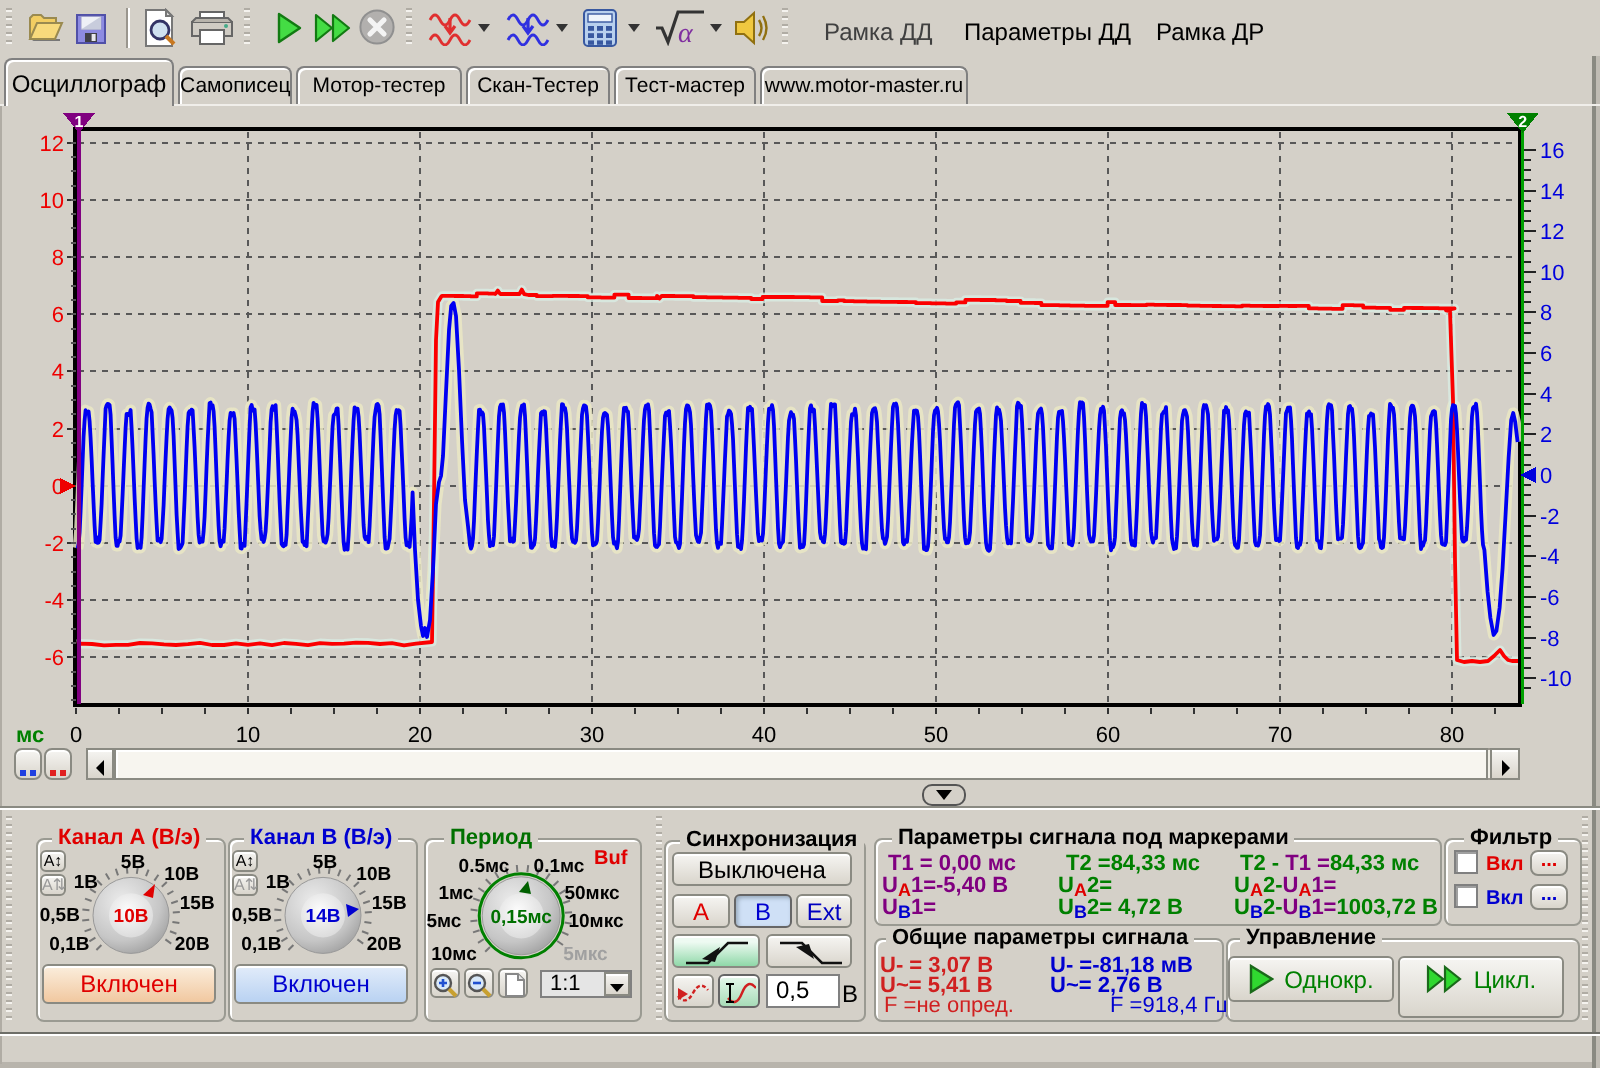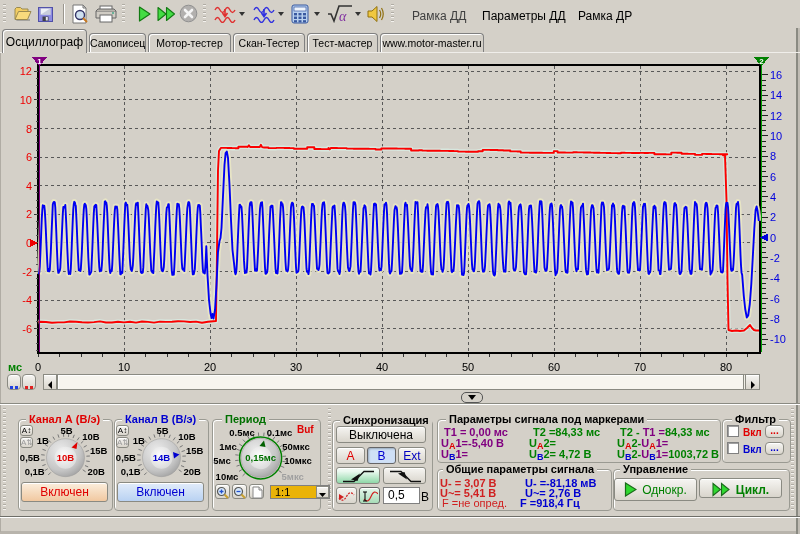--- a/index.html
+++ b/index.html
@@ -487,21 +487,21 @@
     </svg></div>
 <div class="btn" style="left:232px;top:484px;width:15px;height:15px;border-radius:3px"><svg width="13" height="13" viewBox="0 0 13 13" style="margin-top:0.5px">
 <circle cx="5.5" cy="5.5" r="4" fill="#d8e8f8" stroke="#555" stroke-width="1.2"></circle>
       <path d="M3.5 5.5 h4" stroke="#2050d0" stroke-width="1.3"></path>
 <line x1="8.5" y1="8.5" x2="12" y2="12" stroke="#c8a030" stroke-width="2"></line>
     </svg></div>
 <div class="btn" style="left:249px;top:484px;width:15px;height:15px;border-radius:3px"><svg width="12" height="13" viewBox="0 0 12 13" style="margin-top:0.5px">
 <path d="M2 1 L8 1 L11 4 L11 12 L2 12 Z" fill="#fff" stroke="#888"></path>
       <path d="M8 1 L8 4 L11 4" fill="#e8e8e8" stroke="#888"></path>
     </svg></div>
-<div class="abs" style="left:270px;top:485px;width:60px;height:14px;background:#eab308;border:1px solid #808080;box-sizing:border-box;font-size:11px;padding-left:4px;line-height:13px">1:1<div class="btn" style="right:0;top:0;width:13px;height:12px;border-radius:0"><svg width="7" height="4" viewBox="0 0 7 4" style="margin-top:4px">
+<div class="abs" style="left:270px;top:485px;width:46px;height:14px;background:#e5e5e5;border:1px solid #808080;box-sizing:border-box;font-size:11px;padding-left:4px;line-height:13px">1:1<div class="btn" style="right:0;top:0;width:13px;height:12px;border-radius:0"><svg width="7" height="4" viewBox="0 0 7 4" style="margin-top:4px">
         <path d="M0 0 L7 0 L3.5 4 Z" fill="#000"></path>
       </svg></div></div>
 <div class="grp" style="left:332px;top:420px;width:99px;height:89px"></div>
 <div class="gtitle" style="left:340px;top:414px;color:#000">Синхронизация</div>
 <div class="btn" style="left:336px;top:426px;width:90px;height:17px;font-size:12px;line-height:16px">Выключена</div>
 <div class="btn" style="left:336px;top:447px;width:29px;height:17px;color:#e00000;font-size:12px;line-height:16px">А</div>
 <div class="abs btn" style="left:367px;top:447px;width:29px;height:17px;background:#cfe0f6;border:1px solid #666;box-shadow:inset 1px 1px 2px #9ab;color:#0000d0;font-size:12px;line-height:16px;text-align:center">В</div>
 <div class="btn" style="left:398px;top:447px;width:28px;height:17px;color:#0000c0;font-size:12px;line-height:16px">Ext</div>
 <div class="btn" style="left:336px;top:467px;width:44px;height:17px;background:linear-gradient(#eefaf2 20%,#8fd8a8)">
 <svg width="36" height="13" viewBox="0 0 36 13" style="margin-top:1.5px">
@@ -544,23 +544,23 @@
 <div class="ck" style="left:727px;top:442px"></div>
 <div style="position:absolute;font-size:11px;font-weight:bold;white-space:nowrap;left:743px;top:444px;color:#0000d0;font-size:10px">Вкл</div>
 <div class="btn" style="left:765px;top:442px;width:19px;height:13px;border-radius:4px;color:#0000d0;font-weight:bold;font-size:10px;line-height:9px">...</div>
 <div class="grp" style="left:437px;top:469px;width:173px;height:40px"></div>
 <div class="gtitle" style="left:443px;top:463px;color:#000">Общие параметры сигнала</div>
 <div style="position:absolute;font-size:11px;font-weight:bold;white-space:nowrap;left:440px;top:477px;color:#d02020">U- = 3,07 В</div>
 <div style="position:absolute;font-size:11px;font-weight:bold;white-space:nowrap;left:440px;top:487px;color:#d02020">U~= 5,41 В</div>
 <div style="position:absolute;font-size:11px;font-weight:normal;white-space:nowrap;left:442px;top:497px;color:#d02020">F =не опред.</div>
 <div style="position:absolute;font-size:11px;font-weight:bold;white-space:nowrap;left:525px;top:477px;color:#0000d0">U- =-81,18 мВ</div>
 <div style="position:absolute;font-size:11px;font-weight:bold;white-space:nowrap;left:525px;top:487px;color:#0000d0">U~= 2,76 В</div>
-<div style="position:absolute;font-size:11px;font-weight:bold;white-space:nowrap;left:520px;top:497px;color:#0000d0">F =918,4 Гц</div>
+<div style="position:absolute;font-size:11px;font-weight:normal;white-space:nowrap;left:555px;top:497px;color:#0000d0">F =918,4 Гц</div>
 <div class="grp" style="left:613px;top:469px;width:175px;height:40px"></div>
 <div class="gtitle" style="left:620px;top:463px;color:#000">Управление</div>
 <div class="btn" style="left:614px;top:478px;width:83px;height:23px;font-size:12px;font-weight:normal;line-height:22px;color:#008000">
 <svg width="13" height="15" viewBox="0 0 13 15" style="vertical-align:-3px;margin-right:5px">
       <path d="M1.5 1 L12 7.5 L1.5 14 Z" fill="#30d830" stroke="#1a6a1a" stroke-width="1.2"></path>
     </svg>Однокр.</div>
-<div class="btn" style="left:699px;top:478px;width:83px;height:20px;font-size:12px;font-weight:bold;line-height:22px;color:#008000">
+<div class="btn" style="left:699px;top:478px;width:83px;height:31px;font-size:12px;font-weight:normal;line-height:22px;color:#008000">
 <svg width="19" height="15" viewBox="0 0 19 15" style="vertical-align:-3px;margin-right:5px">
       <path d="M1 1.5 L8.5 7.5 L1 13.5 Z" fill="#30d830" stroke="#1a6a1a" stroke-width="1.1"></path>
       <path d="M9.5 1.5 L17 7.5 L9.5 13.5 Z" fill="#30d830" stroke="#1a6a1a" stroke-width="1.1"></path>
     </svg>Цикл.</div>
 </body></html>

